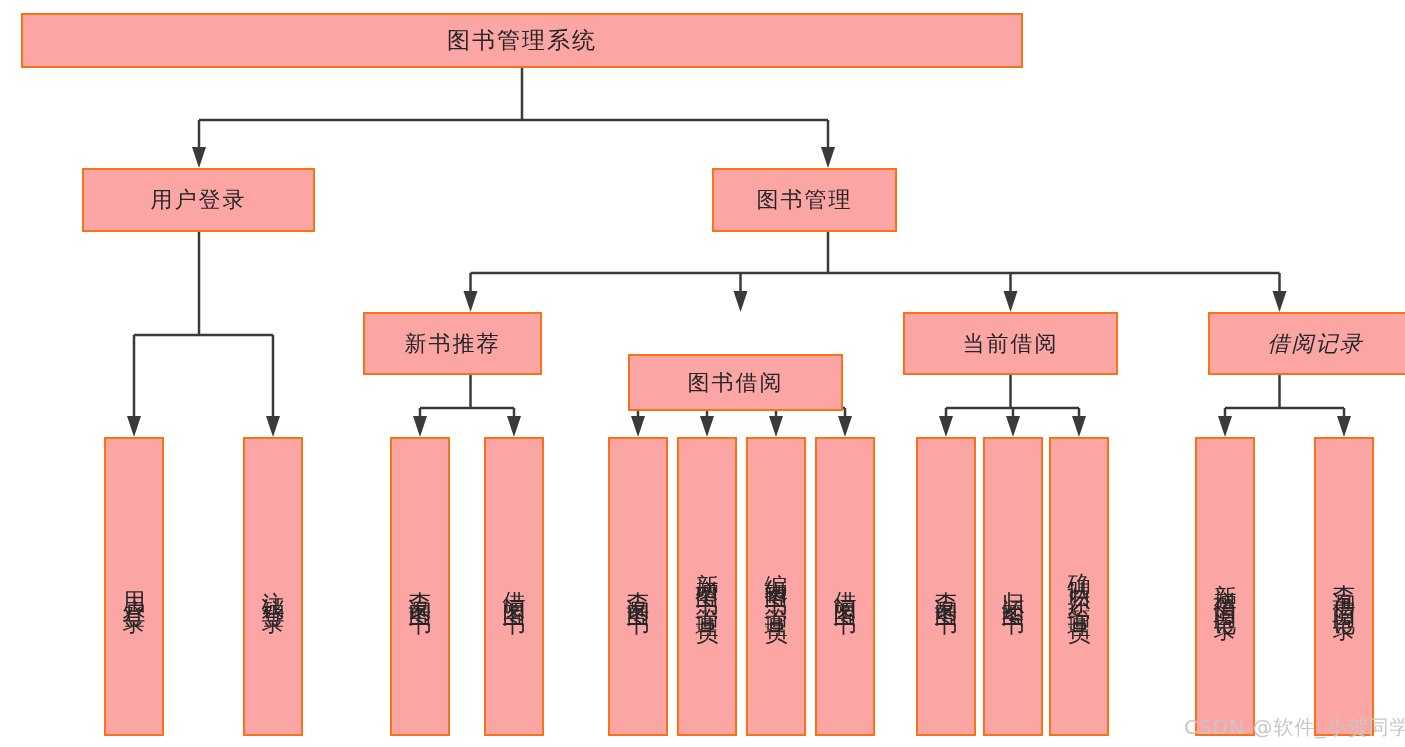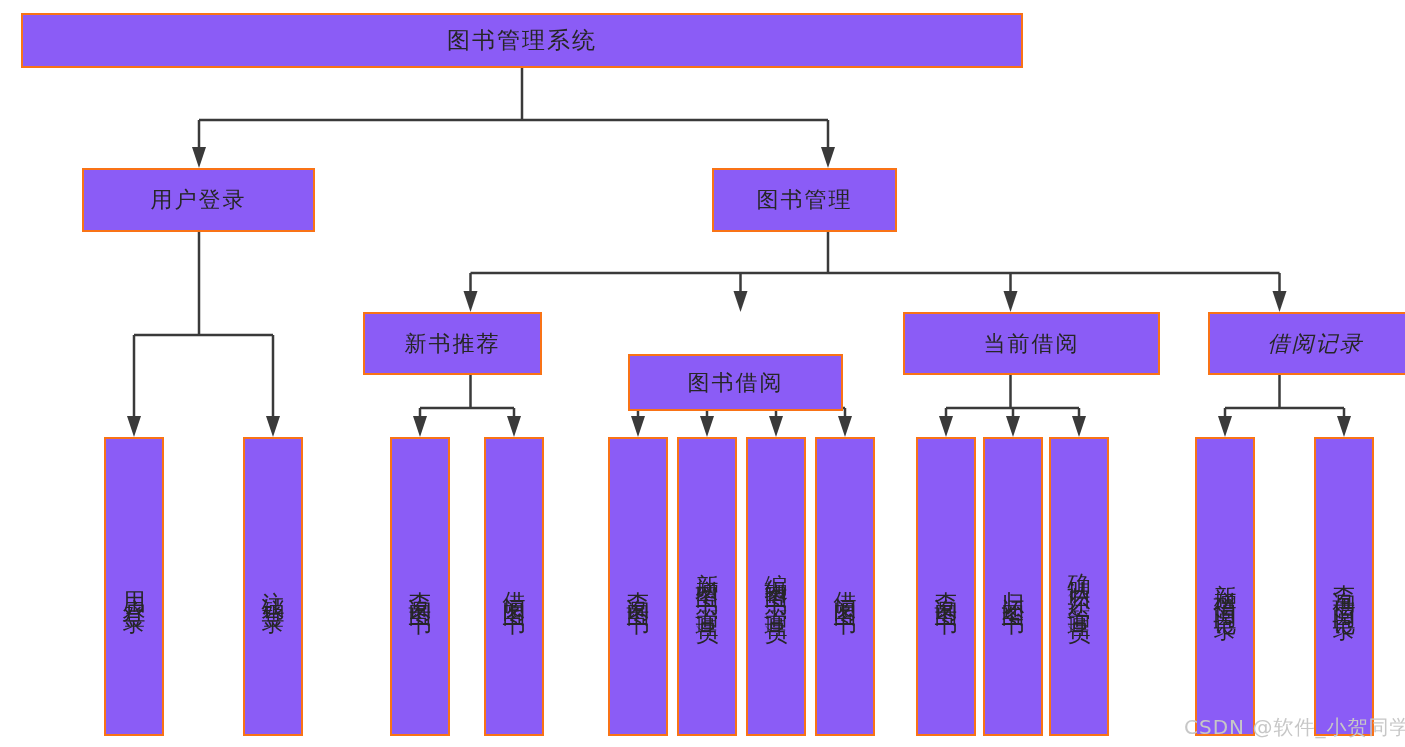--- a/index.html
+++ b/index.html
@@ -7,21 +7,21 @@
     width: 1405px; height: 747px;
     background: #ffffff;
     font-family: "DejaVu Sans", sans-serif;
     position: relative;
     overflow: hidden;
   }
   #canvas { position: absolute; left: 0; top: 0; width: 1405px; height: 747px; }
   #wires { position: absolute; left: 0; top: 0; z-index: 0; }
   .node {
     position: absolute;
-    background: #8b5cf6;
+    background: #fca5a5;
     border: 2px solid #f97316;
     box-sizing: border-box;
     display: flex;
     align-items: center;
     justify-content: center;
     color: #262626;
     z-index: 1;
     text-align: center;
   }
   .h-node { font-size: 22px; letter-spacing: 2px; white-space: nowrap; }
@@ -117,21 +117,21 @@
     </g>
   </svg>
 
   <div class="node h-node root-node" style="left:21px; top:13px; width:1002px; height:55px;">图书管理系统</div>
 
   <div class="node h-node" style="left:82px; top:168px; width:233px; height:64px;">用户登录</div>
   <div class="node h-node" style="left:712px; top:168px; width:185px; height:64px;">图书管理</div>
 
   <div class="node h-node" style="left:363px; top:312px; width:179px; height:63px;">新书推荐</div>
   <div class="node h-node" style="left:628px; top:312px; width:215px; height:57px;margin-top:42px;">图书借阅</div>
-  <div class="node h-node" style="left:903px; top:312px; width:257px; height:63px;">当前借阅</div>
+  <div class="node h-node" style="left:903px; top:312px; width:215px; height:63px;">当前借阅</div>
   <div class="node h-node" style="left:1208px; top:312px; width:215px; height:63px;font-style:italic;">借阅记录</div>
 
   <div class="node v-node" style="left:104px; top:437px; width:60px; height:299px;">
     <span class="vtext">用户登录</span>
   </div>
   <div class="node v-node" style="left:243px; top:437px; width:60px; height:299px;">
     <span class="vtext">注销登录</span>
   </div>
 
   <div class="node v-node" style="left:390px; top:437px; width:60px; height:299px;">

